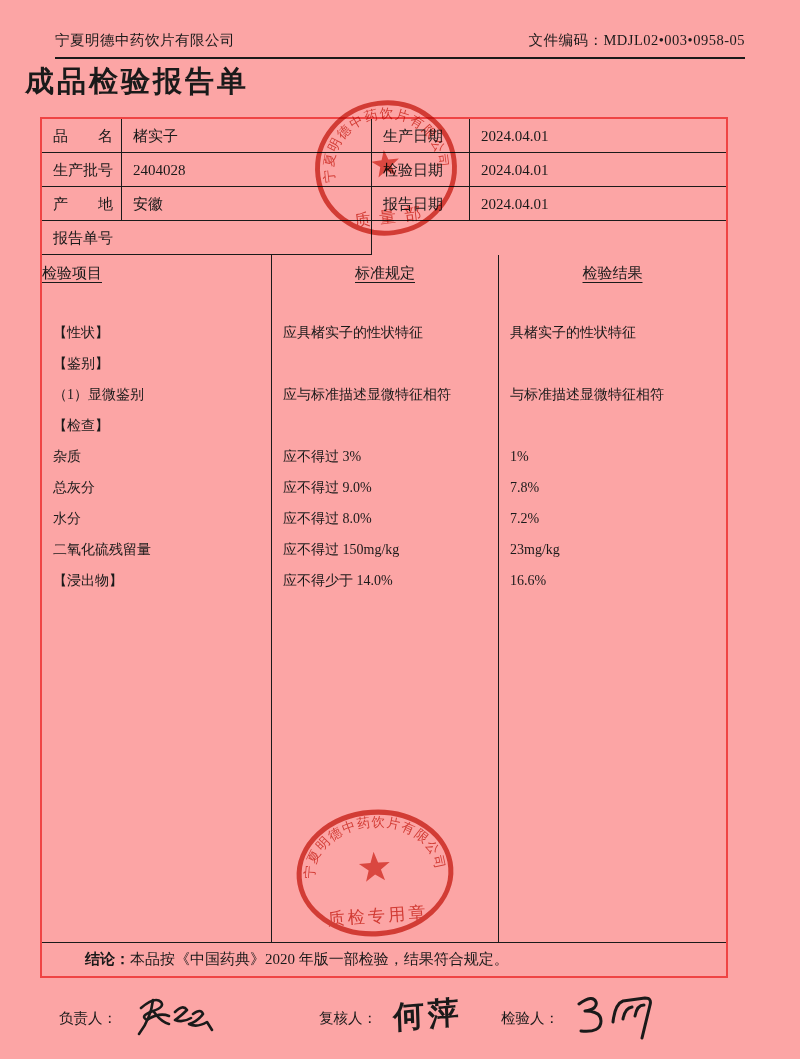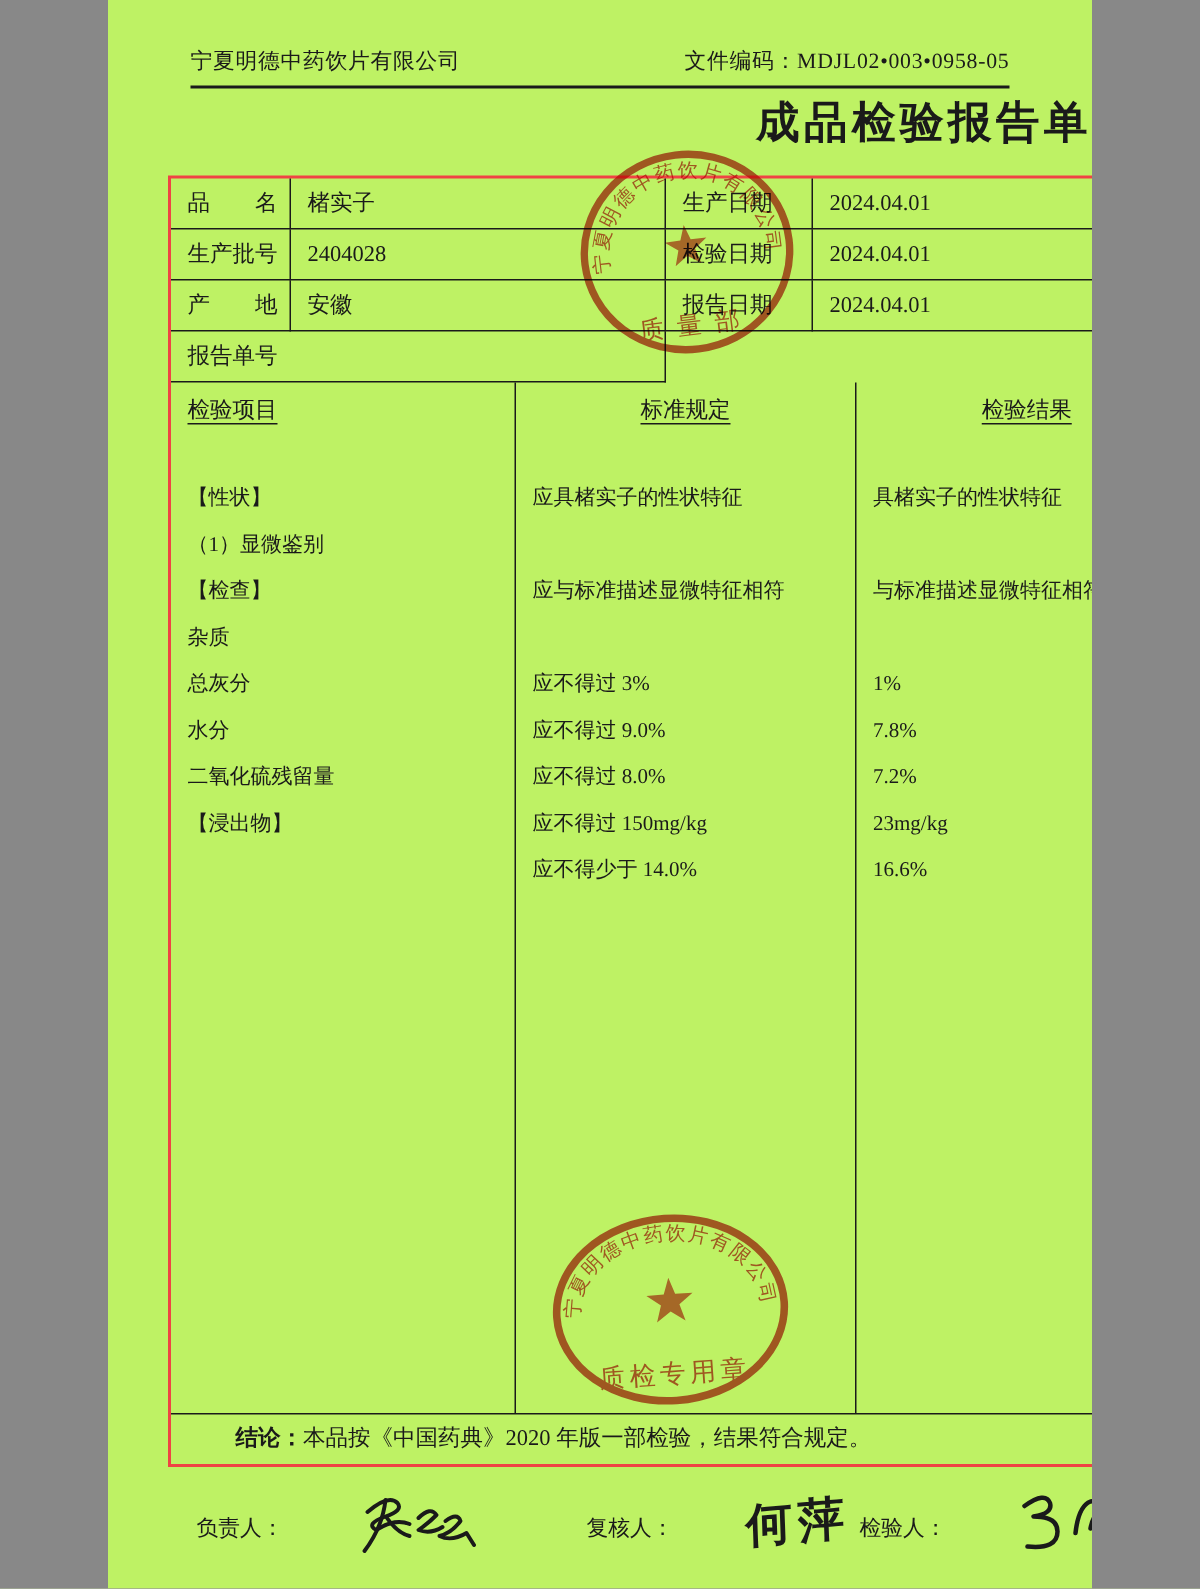--- a/index.html
+++ b/index.html
@@ -1,37 +1,37 @@
 <!DOCTYPE html>
 <html><head>
 <meta charset="utf-8">
 <style>
   html,body{margin:0;padding:0;background:#888;}
   .page{
     position:relative;
-    width:656px;height:1059px;
+    width:800px;height:1059px;
     margin:0 auto;
-    background:#bef264;
+    background:#fca5a5;
     font-family:"Liberation Serif","DejaVu Serif",serif;
     color:#1a1a1a;
     overflow:hidden;
   }
   
   .hdr-row{
     position:absolute;left:55px;right:55px;top:31px;
     display:flex;justify-content:space-between;align-items:baseline;
     font-size:14.5px;letter-spacing:0.5px;
   }
   .hdr-rule{
     position:absolute;left:55px;right:55px;top:57px;
     border-top:2px solid #1a1a1a;
   }
   .doc-title{
     position:absolute;left:0;right:0;top:62px;
-    text-align:right;font-size:29px;font-weight:bold;letter-spacing:3px;padding-left:25px;
+    text-align:left;font-size:29px;font-weight:bold;letter-spacing:3px;padding-left:25px;
   }
   
   .doc{
     position:absolute;left:40px;top:117px;width:688px;
     border:2px solid #ef4444;box-sizing:border-box;
     font-size:15px;
   }
   .info-grid{display:grid;grid-template-columns:80px 250px 98px 1fr;}
   .ic{
     height:34px;line-height:34px;padding-left:11px;box-sizing:border-box;
@@ -40,40 +40,40 @@
   }
   .ic.last{border-right:none;}
   .ic.span2{grid-column:span 2;}
   
   .main-grid{display:flex;height:687px;}
   .mcol{box-sizing:border-box;}
   .mcol1{width:230px;border-right:1.5px solid #1a1a1a;}
   .mcol2{width:227px;border-right:1.5px solid #1a1a1a;}
   .mcol3{flex:1;}
   .col-head{height:62px;padding-top:9px;box-sizing:border-box;font-size:15px;}
-  .col-head.left{padding-left:11px;text-align:left;}
+  .col-head.left{text-align:left;}
   .col-head.center{text-align:center;}
   .col-head span{text-decoration:underline;text-underline-offset:4px;}
   .mrow{
     height:31px;line-height:31px;padding-left:11px;
     font-size:14px;white-space:nowrap;overflow:hidden;
   }
   
   .conclusion{
     border-top:1.5px solid #1a1a1a;height:33px;line-height:33px;
     padding-left:11px;font-size:15px;white-space:nowrap;
   }
   .conclusion .b{font-weight:bold;margin-left:32px;}
   
   .stamp{position:absolute;z-index:5;opacity:0.87;mix-blend-mode:multiply;pointer-events:none;}
   .stamp-top{left:311px;top:99px;width:150px;height:138px;transform:rotate(-7deg);}
   .stamp-bottom{left:295px;top:809px;width:160px;height:128px;transform:rotate(-4deg);}
   
   .sig-row{position:absolute;left:55px;top:992px;width:690px;height:62px;}
-  .sig-group{position:absolute;top:0;display:flex;align-items:flex-start;gap:32px;}
+  .sig-group{position:absolute;top:0;display:flex;align-items:flex-start;}
   .sig-label{font-size:14.5px;margin-top:17px;white-space:nowrap;}
   .sig-svg{margin-left:10px;}
   .sig-name{
     font-size:31px;font-weight:700;margin:2px 0 0 16px;
     transform:rotate(-5deg) skewX(-3deg);letter-spacing:4px;white-space:nowrap;
   }
 </style>
 </head>
 <body>
 
@@ -104,20 +104,21 @@
       <div class="ic">报告日期</div>
       <div class="ic last">2024.04.01</div>
 
       <div class="ic span2">报告单号</div>
     </div>
 
     <div class="main-grid">
       <div class="mcol mcol1">
         <div class="col-head left"><span>检验项目</span></div>
         <div class="mrow">【性状】</div>
+        <div class="mrow">【鉴别】</div>
         <div class="mrow">（1）显微鉴别</div>
         <div class="mrow">【检查】</div>
         <div class="mrow">杂质</div>
         <div class="mrow">总灰分</div>
         <div class="mrow">水分</div>
         <div class="mrow">二氧化硫残留量</div>
         <div class="mrow">【浸出物】</div>
       </div>
       <div class="mcol mcol2">
         <div class="col-head center"><span>标准规定</span></div>

